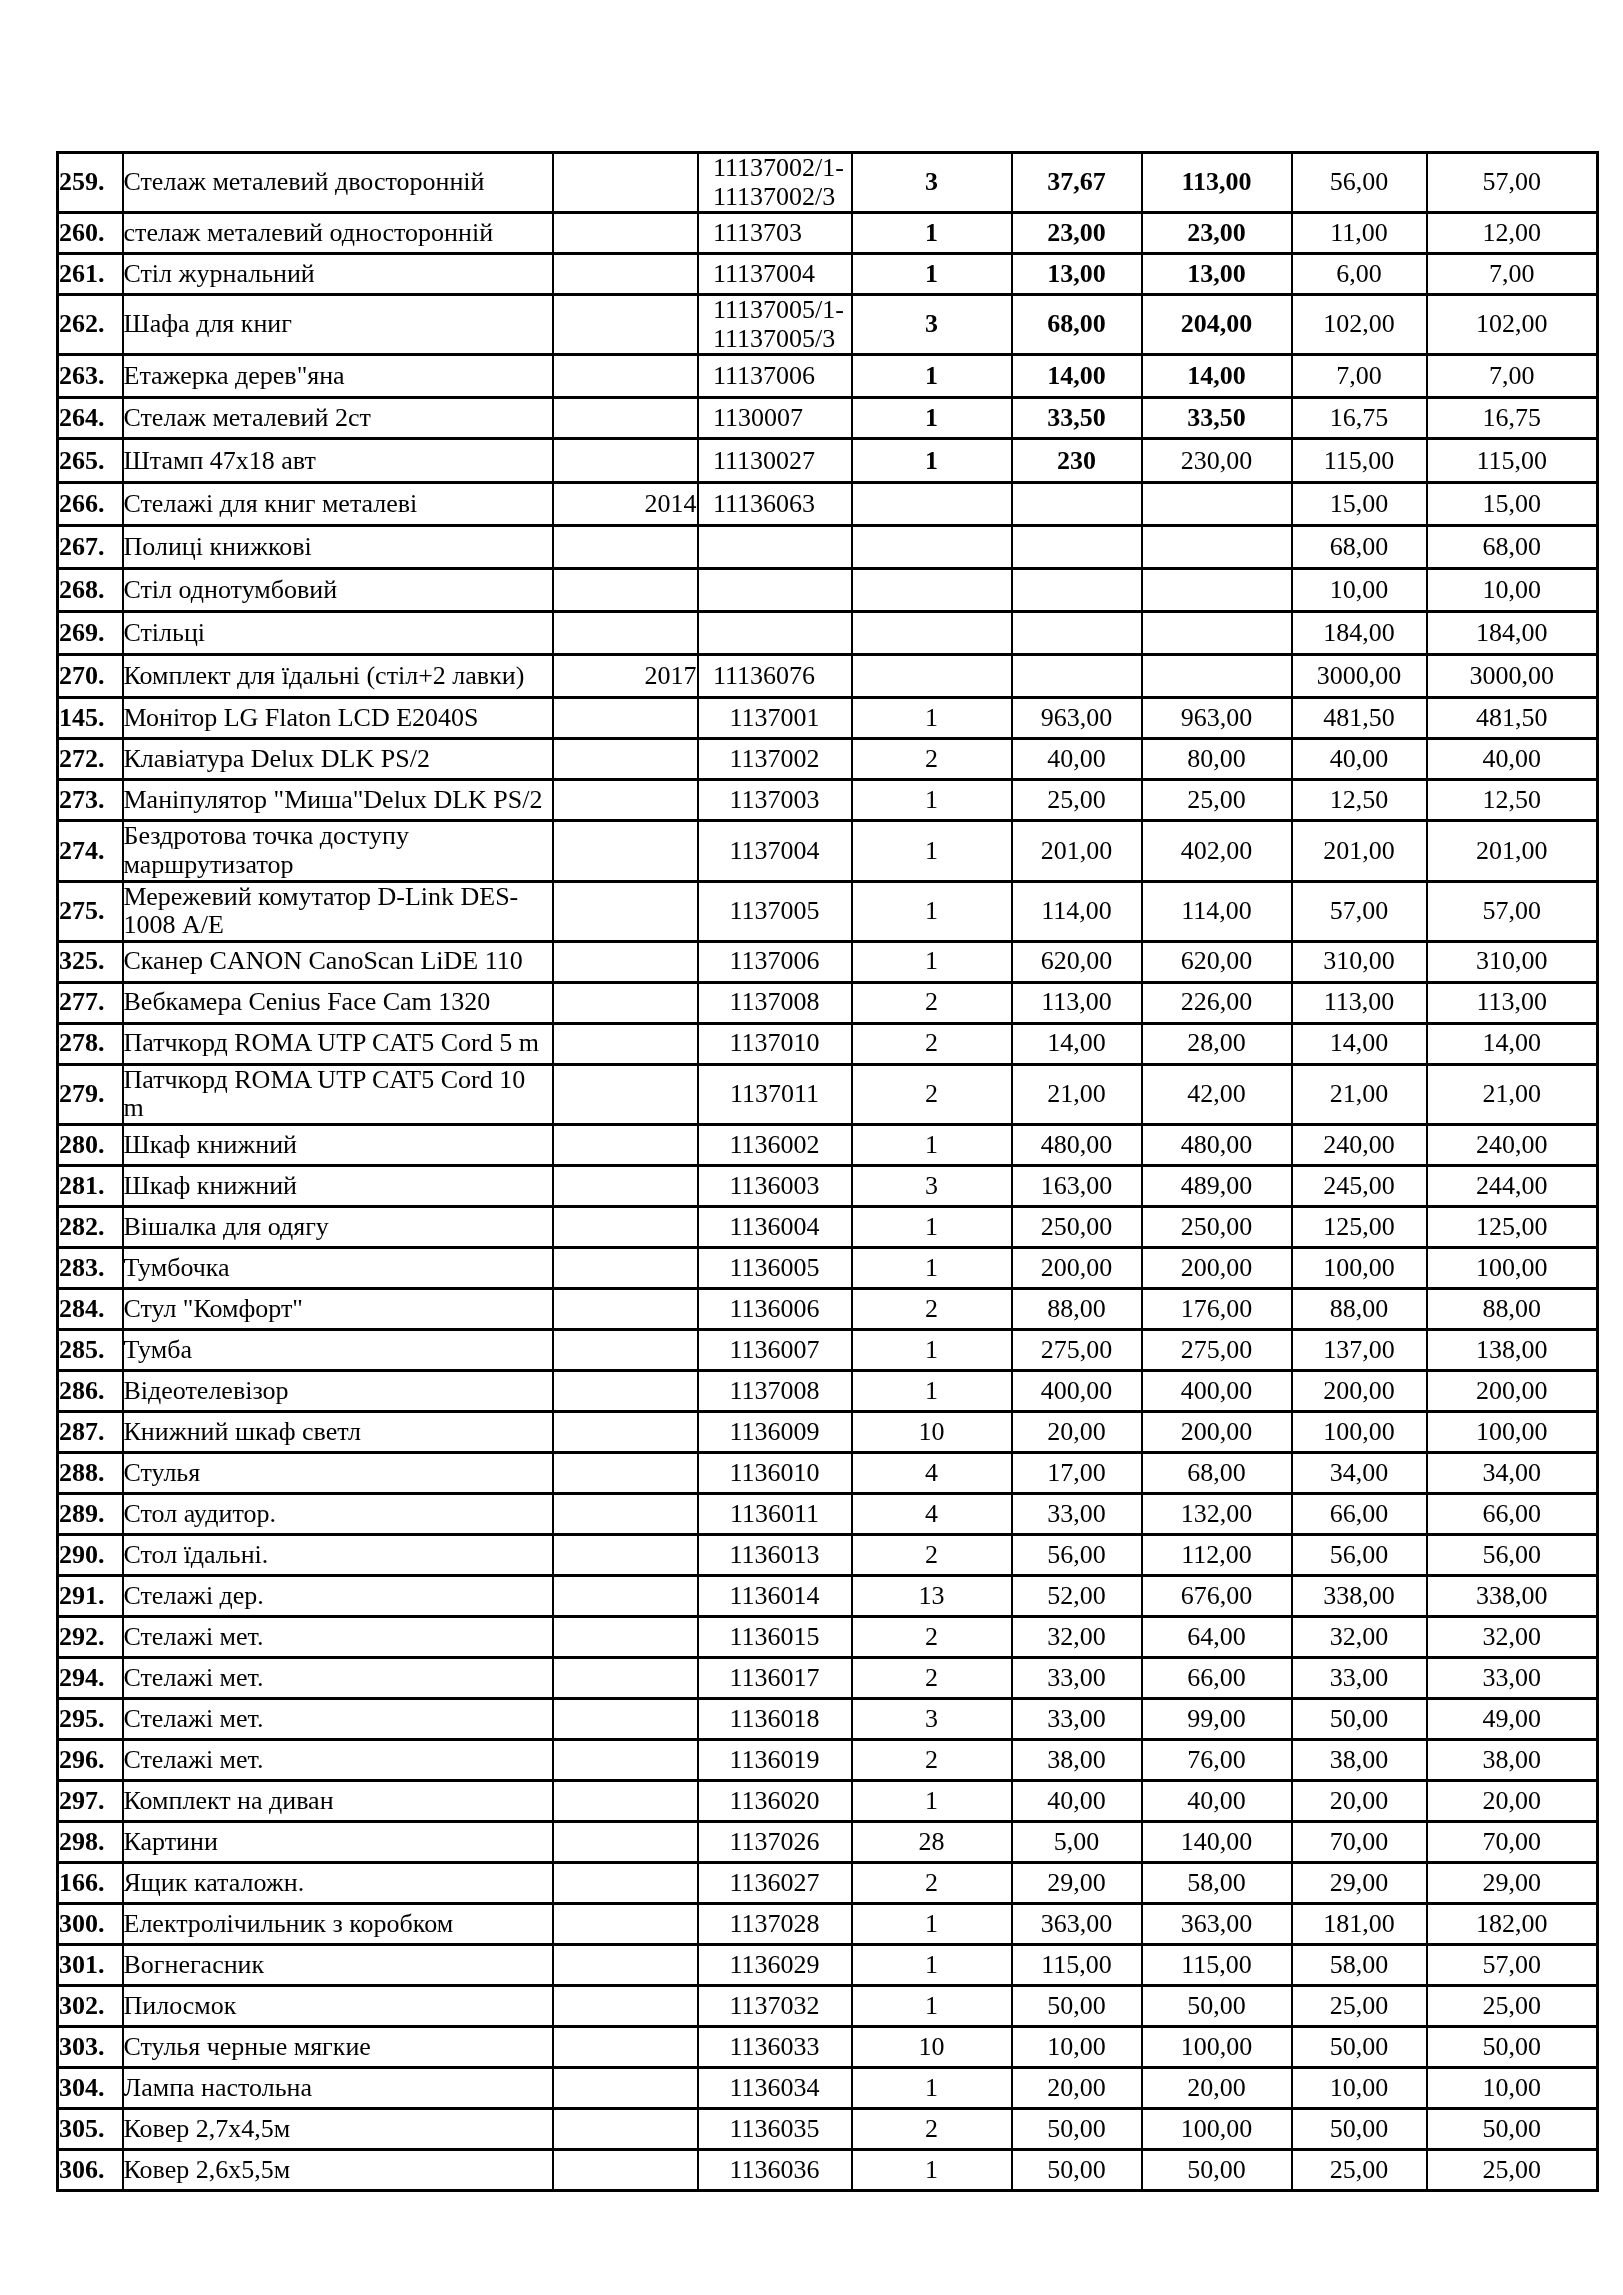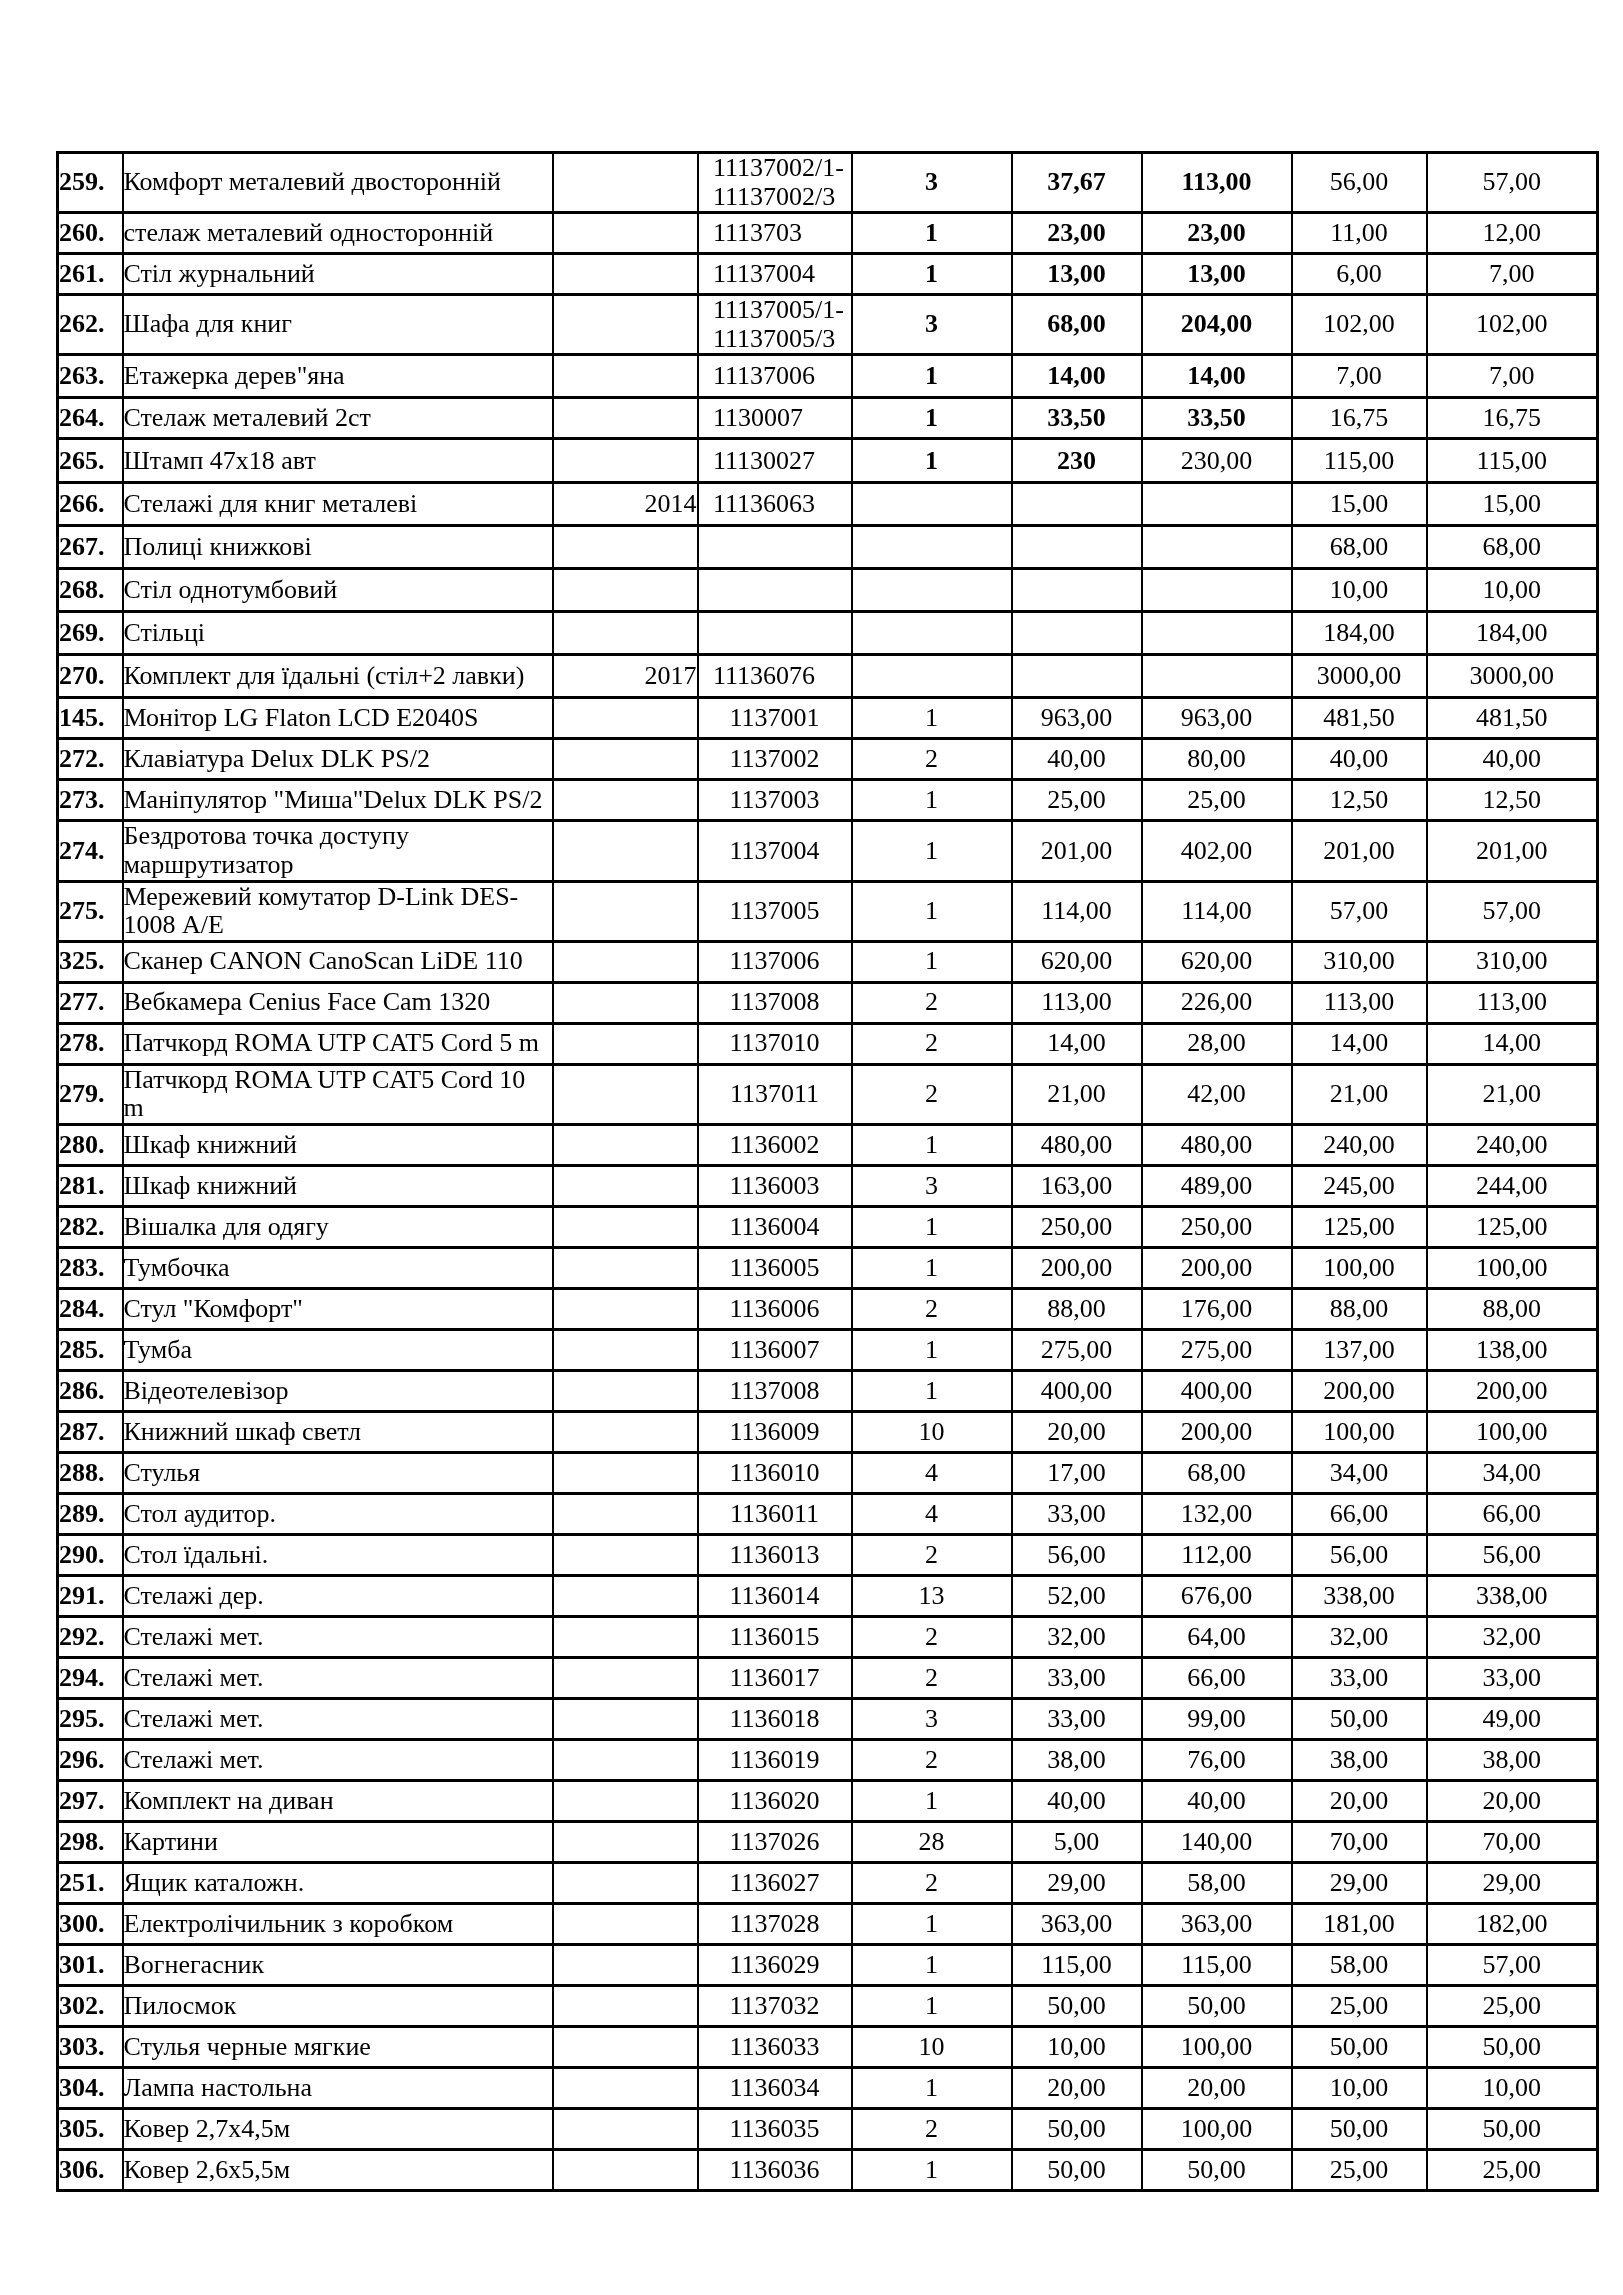--- a/index.html
+++ b/index.html
@@ -72,21 +72,21 @@
     <col style="width:154px">
     <col style="width:160px">
     <col style="width:130px">
     <col style="width:150px">
     <col style="width:135px">
     <col style="width:171px">
   </colgroup>
   <tbody id="inv-body">
       <tr style="height: 54px;">
         <td class="c-no">259.</td>
-        <td class="c-name">Комфорт металевий двосторонній</td>
+        <td class="c-name">Стелаж металевий двосторонній</td>
         <td class="c-year"></td>
         <td class="c-inv inv-left">11137002/1-
 11137002/3</td>
         <td class="c-num bold">3</td>
         <td class="c-num bold">37,67</td>
         <td class="c-num bold">113,00</td>
         <td class="c-num">56,00</td>
         <td class="c-num low">57,00</td>
       </tr>
       <tr style="height: 41px;">
@@ -502,21 +502,21 @@
         <td class="c-name">Картини</td>
         <td class="c-year"></td>
         <td class="c-inv">1137026</td>
         <td class="c-num">28</td>
         <td class="c-num">5,00</td>
         <td class="c-num">140,00</td>
         <td class="c-num">70,00</td>
         <td class="c-num">70,00</td>
       </tr>
       <tr style="height: 41px;">
-        <td class="c-no">251.</td>
+        <td class="c-no">166.</td>
         <td class="c-name">Ящик каталожн.</td>
         <td class="c-year"></td>
         <td class="c-inv">1136027</td>
         <td class="c-num">2</td>
         <td class="c-num">29,00</td>
         <td class="c-num">58,00</td>
         <td class="c-num">29,00</td>
         <td class="c-num">29,00</td>
       </tr>
       <tr style="height: 41px;">

